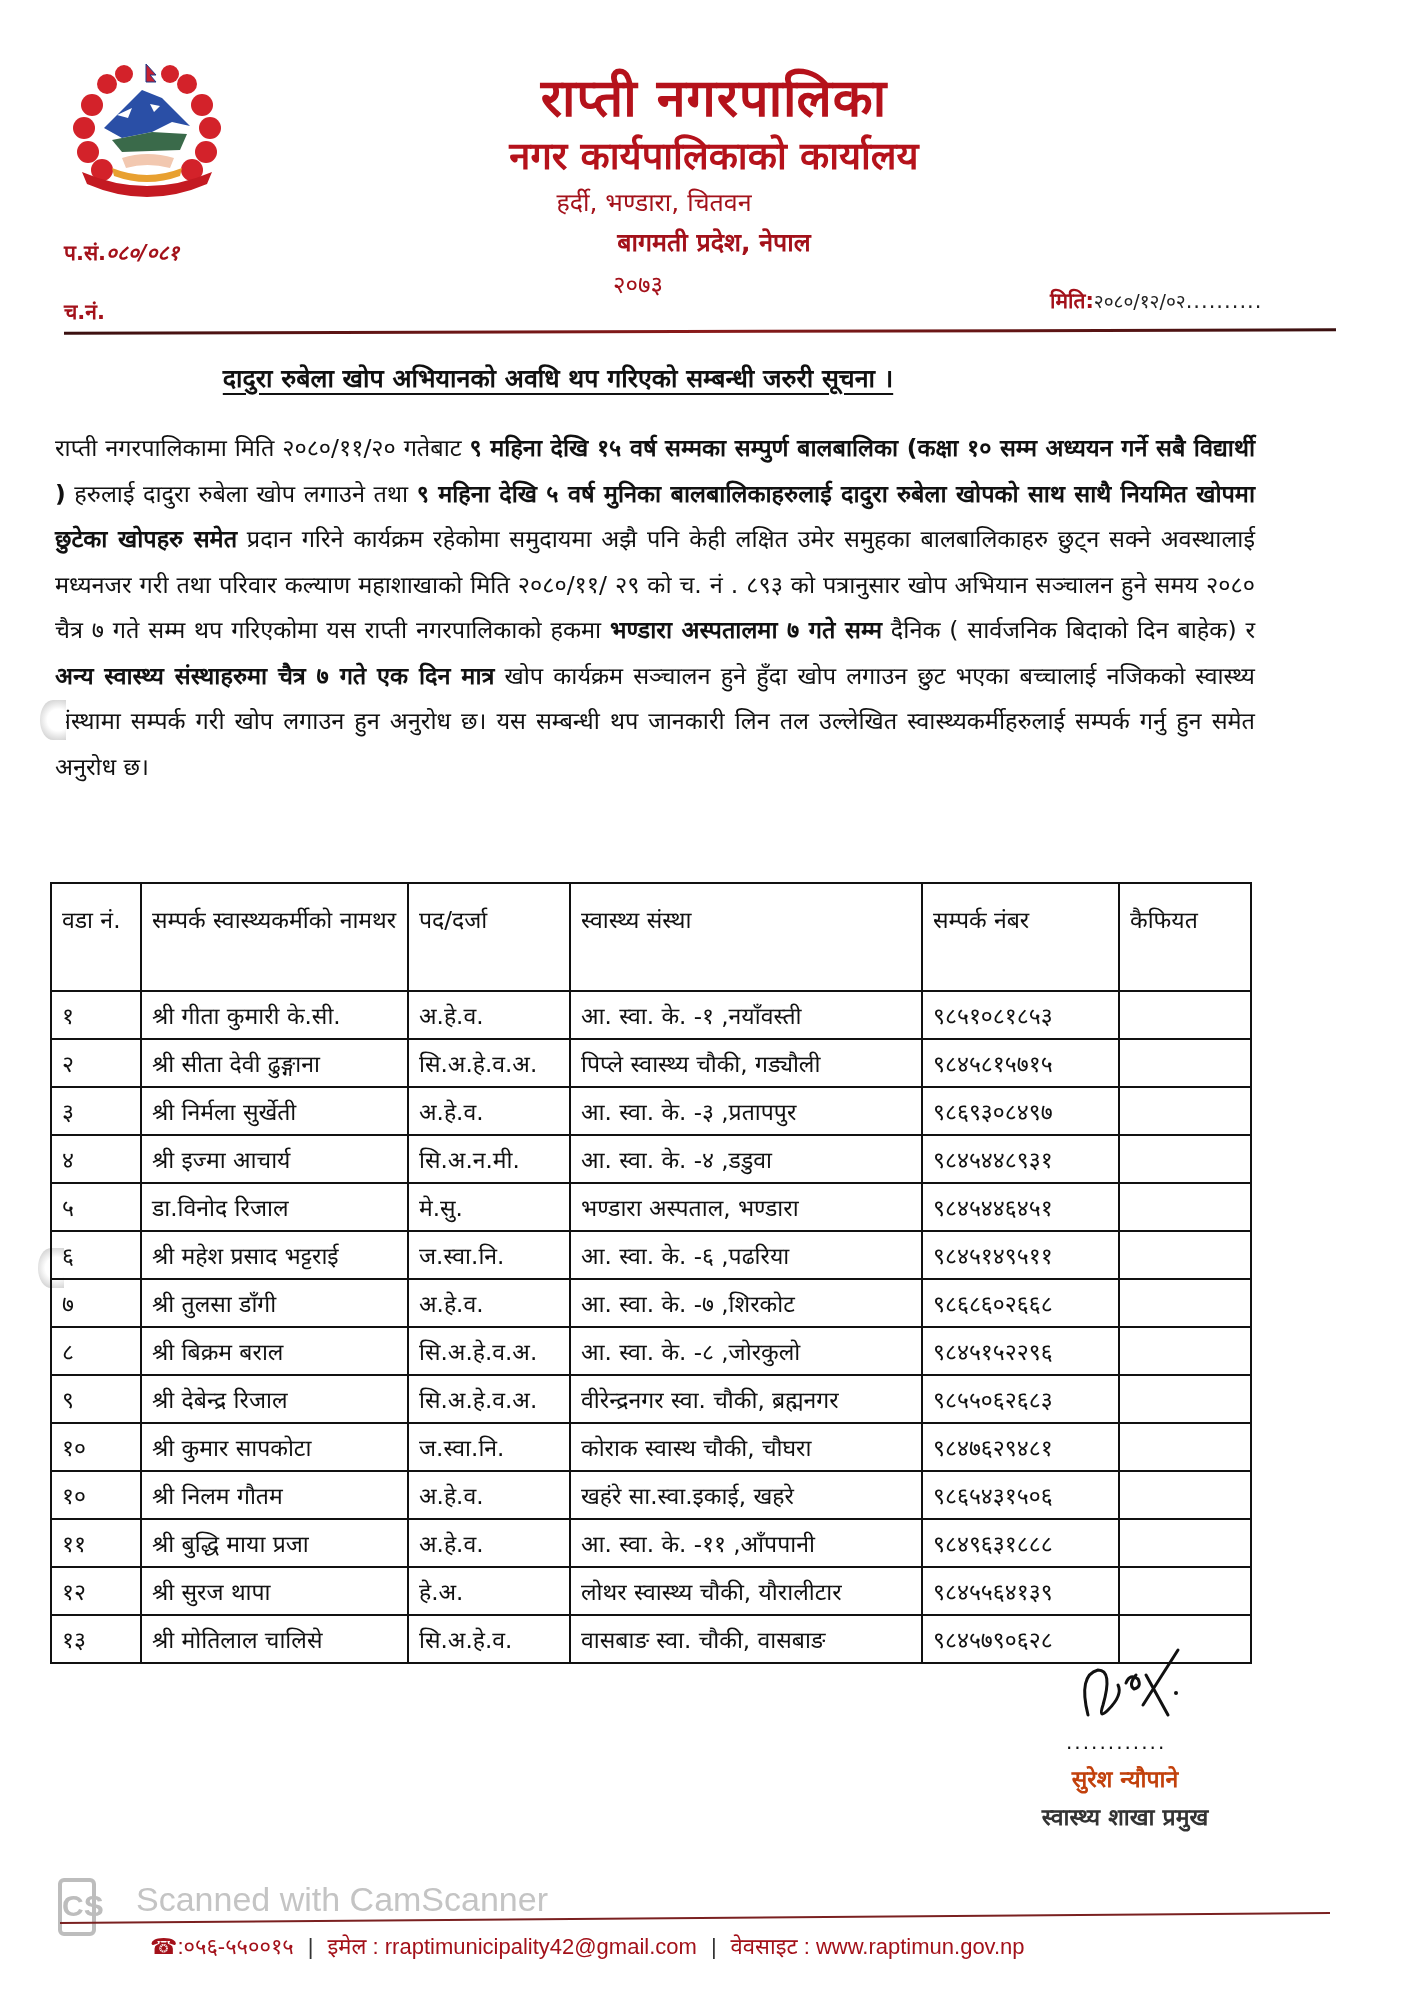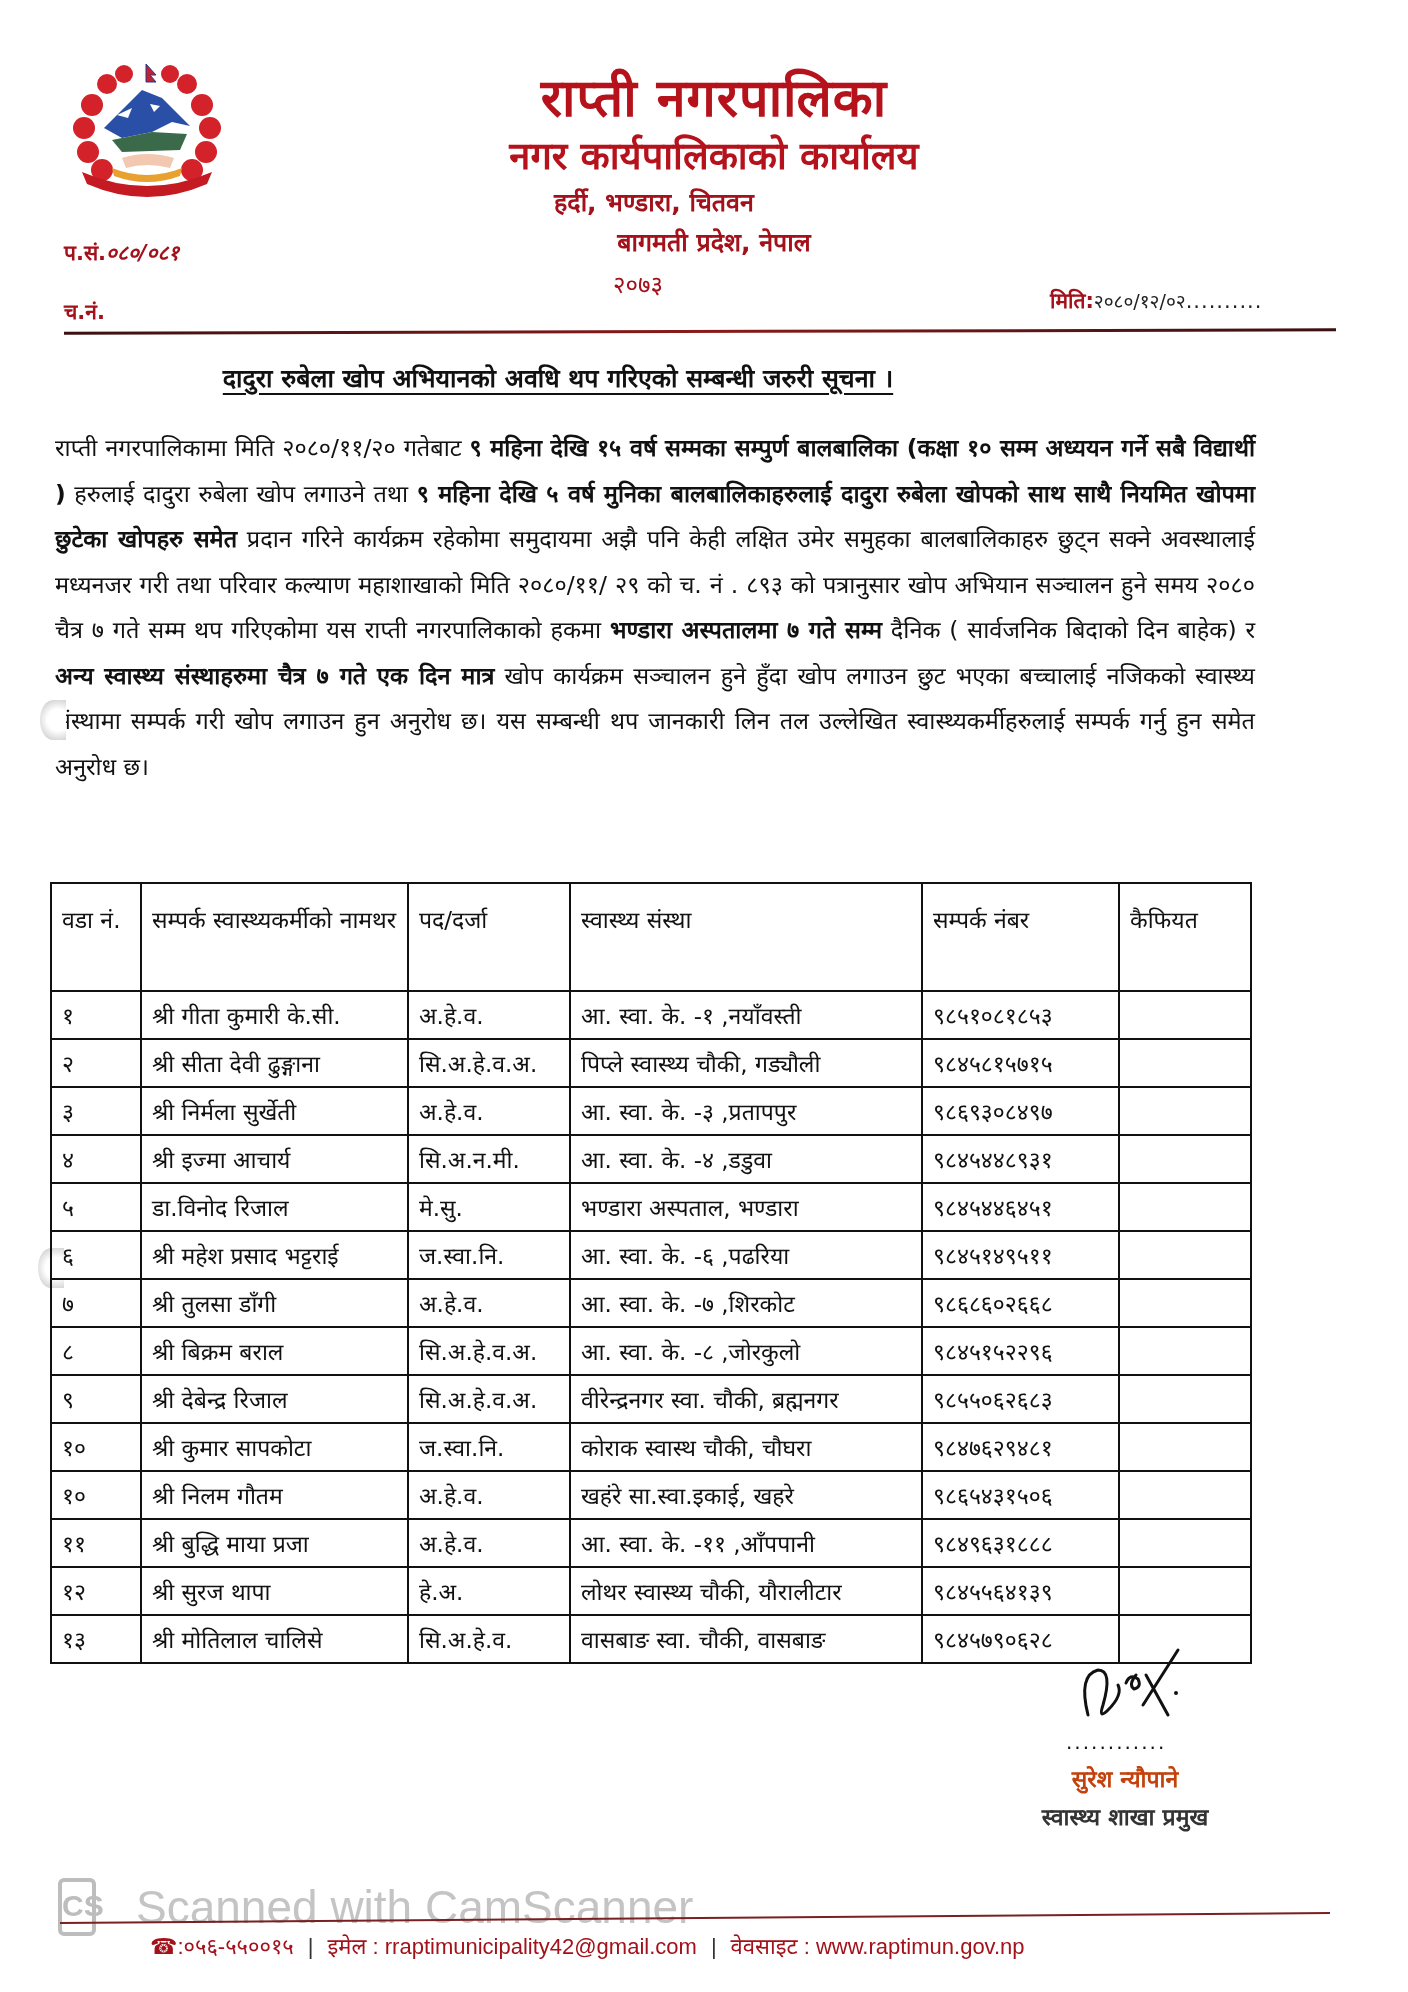--- a/index.html
+++ b/index.html
@@ -5,21 +5,21 @@
   html, body { margin:0; padding:0; }
   body {
     width:1408px; height:1992px; background:#ffffff; position:relative; overflow:hidden;
     font-family:"DejaVu Sans", sans-serif; color:#111;
   }
   .abs { position:absolute; }
   
   .logo { left:62px; top:60px; width:170px; height:140px; }
   .title1 { left:0; width:1408px; top:60px; text-align:center; font-size:52px; font-weight:bold; color:#b5121b; letter-spacing:1px; padding-left:20px; box-sizing:border-box;}
   .title2 { left:0; width:1408px; top:128px; text-align:center; font-size:38px; font-weight:bold; color:#b5121b; padding-left:20px; box-sizing:border-box;}
-  .addr1 { left:0; width:1288px; top:184px; text-align:center; font-size:25px; font-weight:bold; color:#a3111a; padding-left:20px; box-sizing:border-box;}
+  .addr1 { left:0; width:1288px; top:184px; text-align:center; font-size:25px; font-weight:normal; color:#a3111a; padding-left:20px; box-sizing:border-box;}
   .addr2 { left:0; width:1408px; top:224px; text-align:center; font-size:25px; font-weight:bold; color:#a3111a; padding-left:20px; box-sizing:border-box;}
   .estd { left:0; width:1256px; top:267px; text-align:center; font-size:24px; color:#a3111a; padding-left:20px; box-sizing:border-box;}
   .ref { left:64px; top:238px; font-size:21px; color:#a3111a; font-weight:bold; }
   .ref .val { font-style:italic; }
   .chalani { left:64px; top:297px; font-size:21px; color:#a3111a; font-weight:bold; }
   .date { left:1050px; top:286px; font-size:21px; color:#a3111a; font-weight:bold; }
   .date .val { color:#222; font-weight:normal; font-size:19px; }
   .date .dots { color:#222; font-weight:normal; letter-spacing:1px; }
   .hline { left:64px; top:330px; width:1272px; height:3px; background:linear-gradient(90deg,#3a1010,#8a1a1a 50%,#3a1010); transform:rotate(-0.15deg); }
   
@@ -40,21 +40,21 @@
   .c-phone { width:175px; }
   .c-rem { width:110px; }
   th.center { text-align:center; }
   
   .sig { left:1068px; top:1645px; width:140px; height:90px; }
   .sig-dots { left:1066px; top:1730px; font-size:20px; letter-spacing:2px; }
   .sig-name { left:1010px; top:1762px; font-size:23px; font-weight:bold; color:#c2410c; width:230px; text-align:center; }
   .sig-role { left:1010px; top:1800px; font-size:23px; font-weight:bold; color:#333; width:230px; text-align:center; }
   
   .cam { left:58px; top:1878px; width:38px; height:58px; border:4px solid #bdbdbd; border-radius:6px; background:#fff; box-sizing:border-box; color:#bdbdbd; font-size:30px; font-weight:bold; line-height:48px; text-align:center; font-family:"Liberation Sans", sans-serif;}
-  .cam-text { left:136px; top:1880px; font-size:46px; color:#c4c4c4; font-family:"Liberation Sans", sans-serif; }
+  .cam-text { left:136px; top:1880px; font-size:34px; color:#c4c4c4; font-family:"Liberation Sans", sans-serif; }
   .fline { left:60px; top:1917px; width:1270px; height:2px; background:#7a2020; transform:rotate(-0.45deg); }
   .footer { left:150px; top:1930px; font-size:22px; color:#a3111a; font-family:"Liberation Sans", sans-serif; }
   .footer .sep { margin:0 14px; color:#333; }
 </style>
 </head>
 <body>
 
 <div class="abs logo">
   <svg width="170" height="140" viewBox="0 0 170 140">
     <g>

